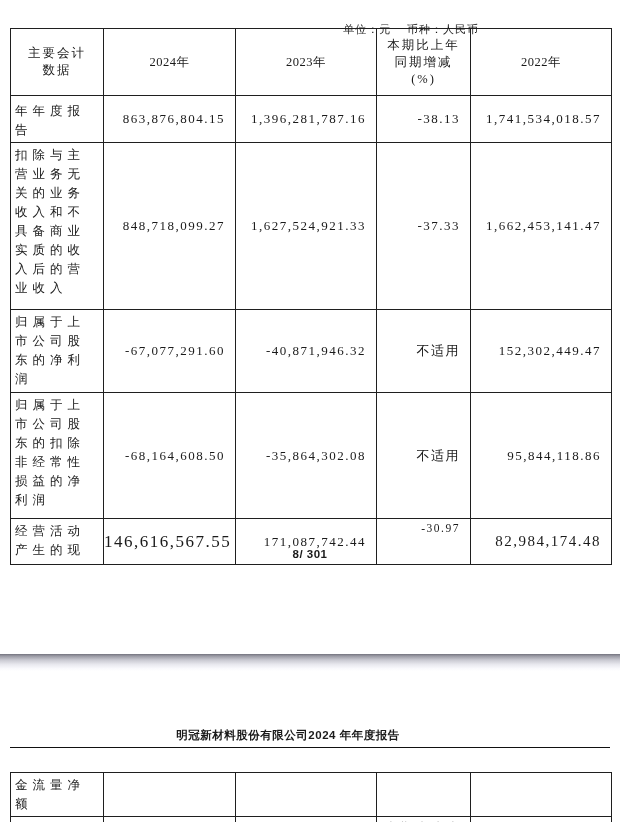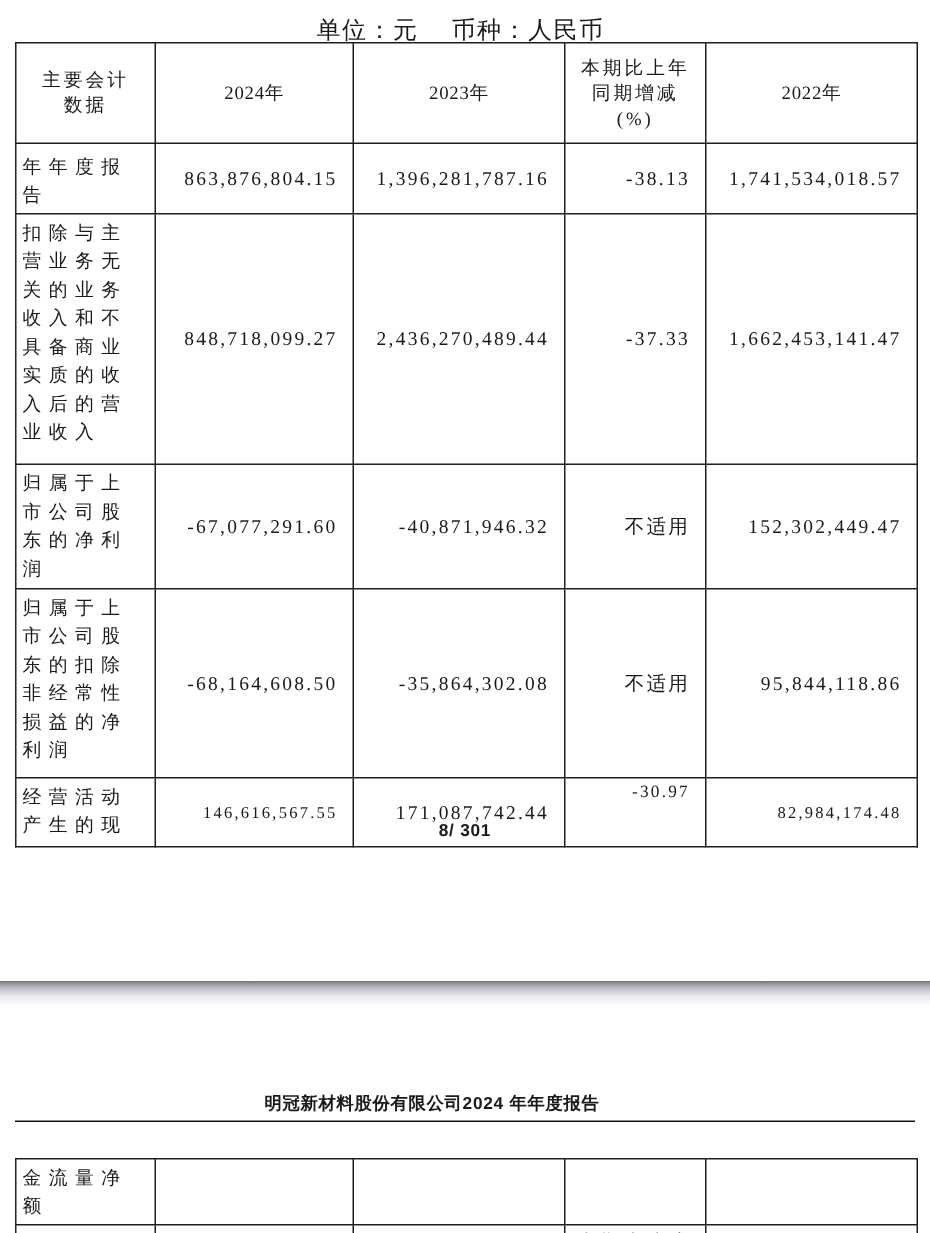--- a/index.html
+++ b/index.html
@@ -4,22 +4,22 @@
 <style>
   html,body{margin:0;padding:0;}
   body{
     width:620px;height:822px;overflow:hidden;background:#ffffff;
     font-family:"Liberation Serif","DejaVu Serif",serif;color:#1a1a1a;
     position:relative;
   }
   .page{position:absolute;left:0;top:0;width:620px;height:822px;overflow:hidden;}
 
   .unit-line{
-    position:absolute;top:10px;right:9px;width:400px;
-    text-align:left;font-size:16px;letter-spacing:1px;
+    position:absolute;top:22px;right:9px;width:400px;
+    text-align:center;font-size:11px;letter-spacing:1px;
   }
 
   table.fin-table{
     position:absolute;left:10px;border-collapse:collapse;table-layout:fixed;
     width:601px;font-size:13px;
   }
   table.t1{top:28px;}
   table.t2{top:772px;}
   .fin-table td,.fin-table th{
     border:1.4px solid #1f1f1f;padding:0;overflow:hidden;
@@ -43,22 +43,22 @@
     vertical-align:top;text-align:left;white-space:pre-line;
     padding:3px 2px 2px 4px;font-size:12.5px;line-height:19px;letter-spacing:5px;
   }
   td.lbl-c{padding-top:6px;}
   
   td.num{
     text-align:right;vertical-align:middle;padding-right:10px;
     letter-spacing:1.5px;font-size:13px;
   }
   td.num-top{vertical-align:top;padding-top:3px;font-size:11.5px;text-align:right;}
-  td.num-sm{font-size:11px;}
-  td.num-md{font-size:11px;}
+  td.num-sm{font-size:17px;}
+  td.num-md{font-size:15px;}
   
   .page-num{
     position:absolute;top:548px;left:0;width:620px;text-align:center;
     font-family:"Liberation Sans","DejaVu Sans",sans-serif;
     font-weight:bold;font-size:11.5px;letter-spacing:0.5px;
   }
   
   .page-sep{
     position:absolute;top:654px;left:0;width:620px;height:17px;
     background:linear-gradient(to bottom,
@@ -118,21 +118,21 @@
     <tr class="r2">
       <td class="lbl">扣除与主
 营业务无
 关的业务
 收入和不
 具备商业
 实质的收
 入后的营
 业收入</td>
       <td class="num">848,718,099.27</td>
-      <td class="num">2,436,270,489.44</td>
+      <td class="num">1,627,524,921.33</td>
       <td class="num">-37.33</td>
       <td class="num">1,662,453,141.47</td>
     </tr>
     <tr class="r3">
       <td class="lbl">归属于上
 市公司股
 东的净利
 润</td>
       <td class="num">-67,077,291.60</td>
       <td class="num">-40,871,946.32</td>

